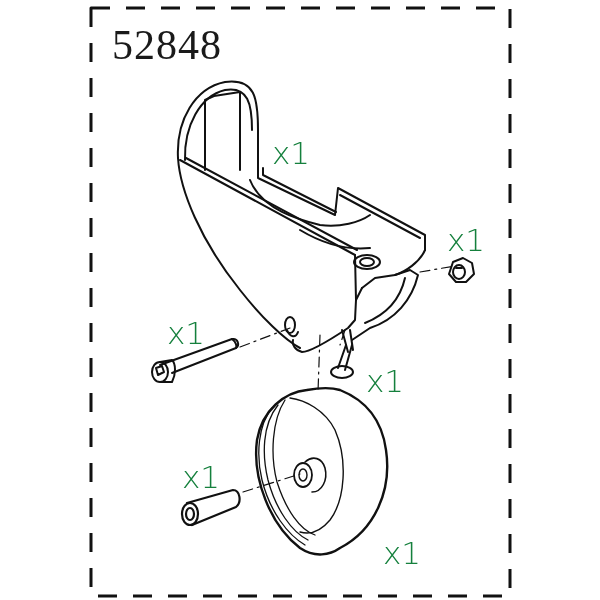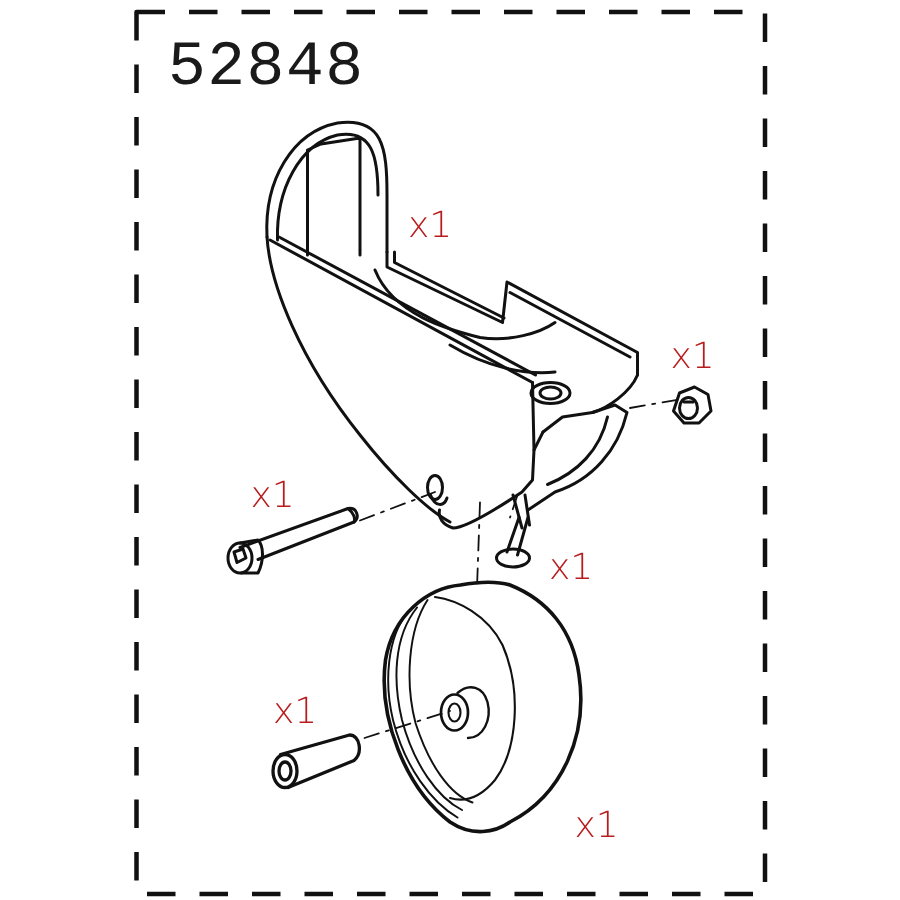--- a/index.html
+++ b/index.html
@@ -1,25 +1,25 @@
 <!DOCTYPE html>
 <html><head>
 <meta charset="utf-8">
 <style>
   html, body { margin:0; padding:0; background:#ffffff; }
   body { width:600px; height:600px; position:relative; overflow:hidden; font-family:"DejaVu Sans", sans-serif; }
   #stage { position:absolute; left:0; top:0; width:600px; height:600px; }
   .part-number {
     position:absolute; left:112px; top:24px;
-    font-family:Liberation Mono, monospace; font-weight:200;
+    font-family:Liberation Serif, serif; font-weight:200;
     font-size:42px; letter-spacing:1px; color:#1a1a1a; line-height:1;
   }
   .qty {
     position:absolute; font-family:"DejaVu Sans", sans-serif;
-    font-weight:200; font-size:24px; color:#b91c1c; line-height:1;
+    font-weight:200; font-size:31px; color:#15803d; line-height:1;
   }
   svg { position:absolute; left:0; top:0; }
 </style>
 </head>
 <body>
 
 <div id="stage">
 
   <svg width="600" height="600" viewBox="0 0 600 600" fill="none" stroke="#111" stroke-linecap="round" stroke-linejoin="round">
 

